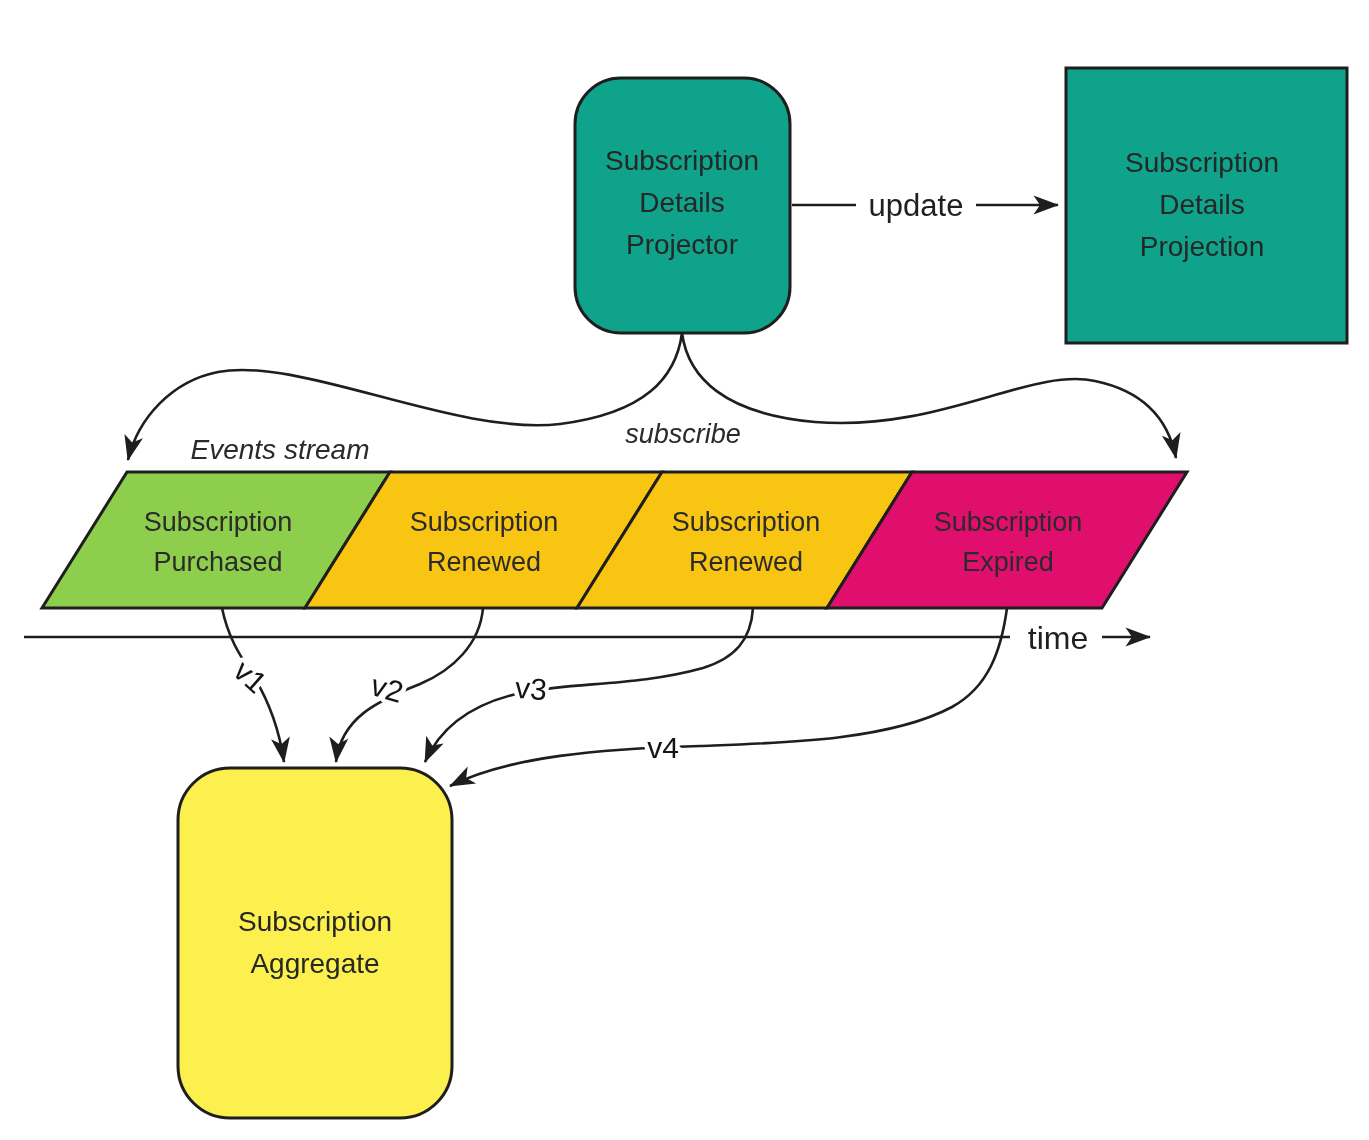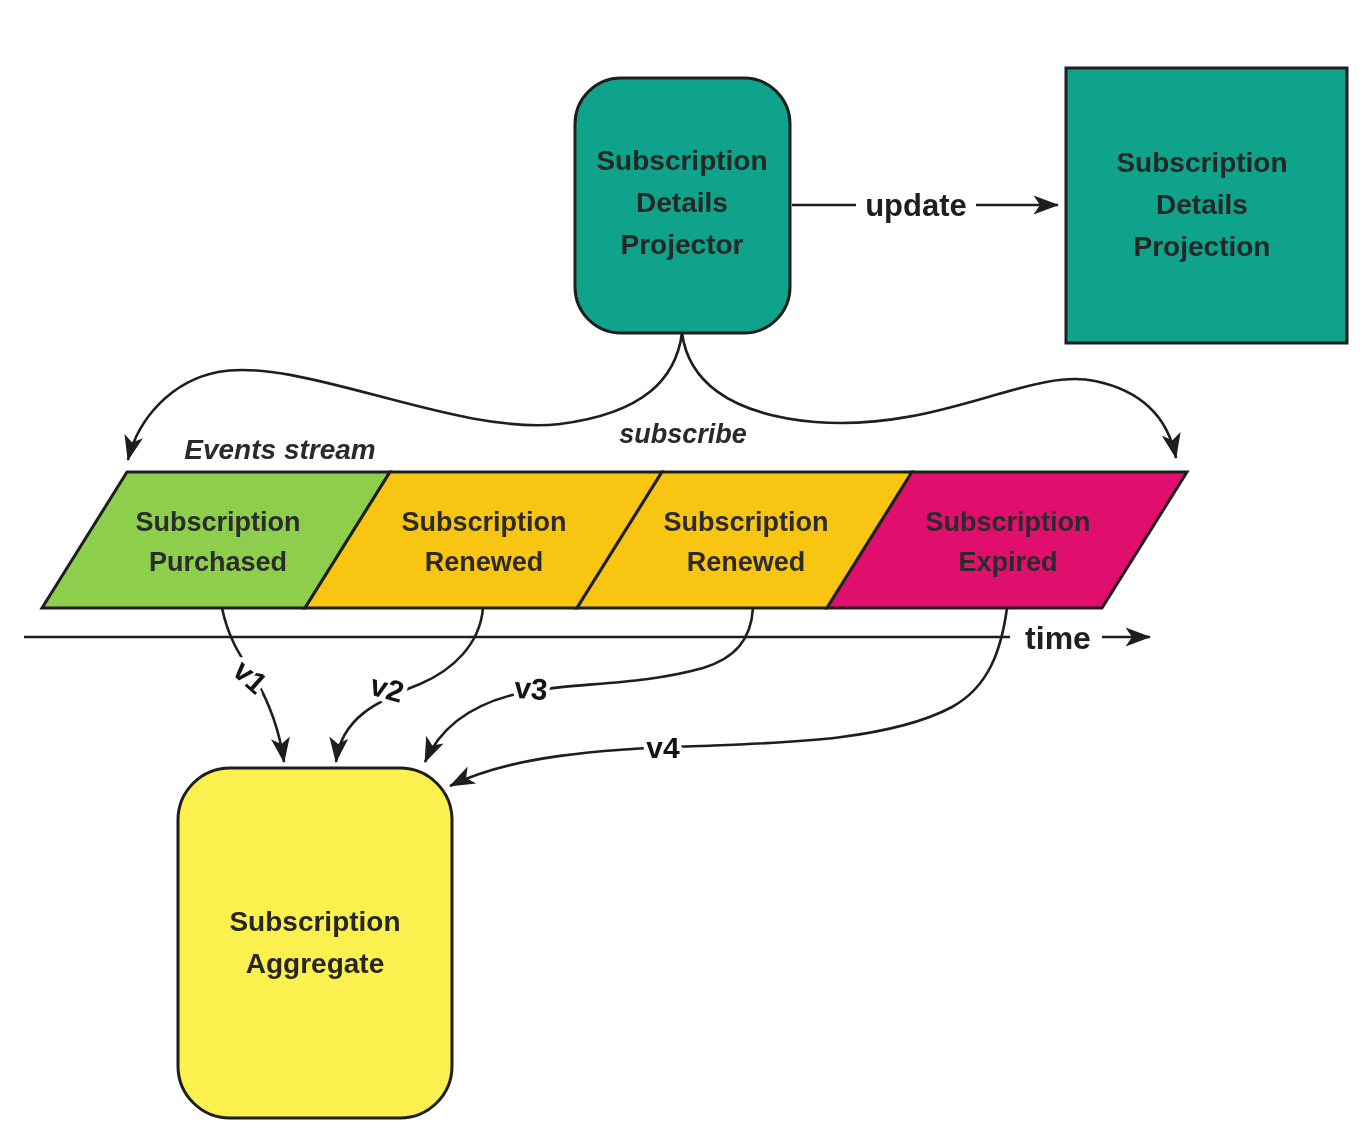--- a/index.html
+++ b/index.html
@@ -6,21 +6,20 @@
     margin: 0;
     padding: 0;
     background: #ffffff;
   }
   .canvas-wrap {
     width: 1090px;
     height: 1140px;
     position: relative;
     background: #ffffff;
     font-family: "Liberation Sans", sans-serif;
-    font-weight: bold;
   }
   svg { display: block; }
 
   .shape {
     stroke: #1e1e1e;
     stroke-width: 3;
   }
   .flow-line {
     fill: none;
     stroke: #1e1e1e;

